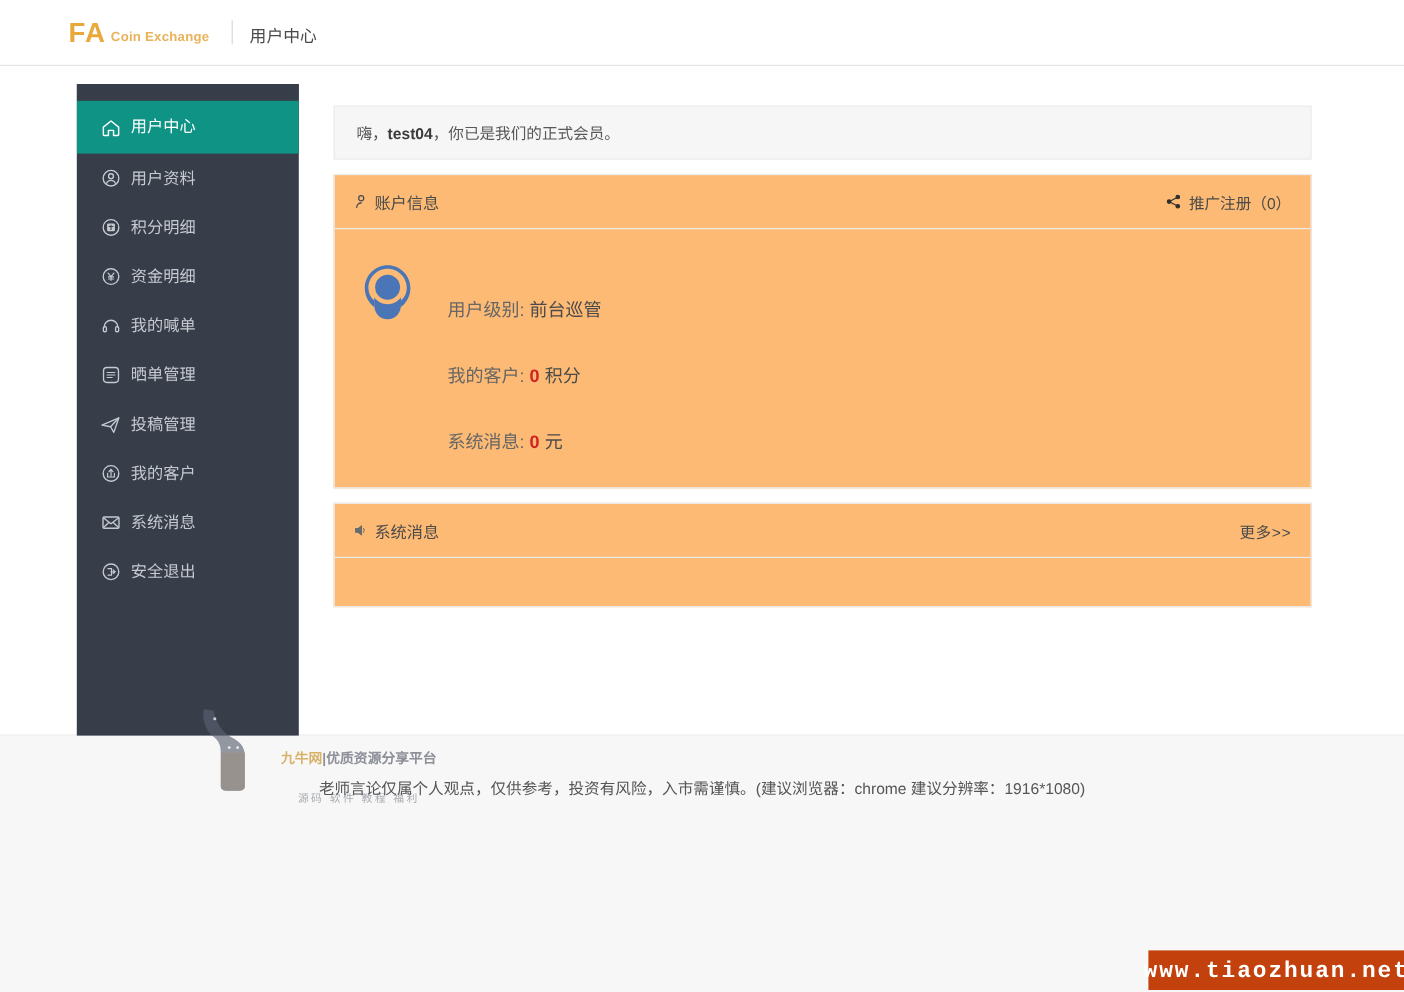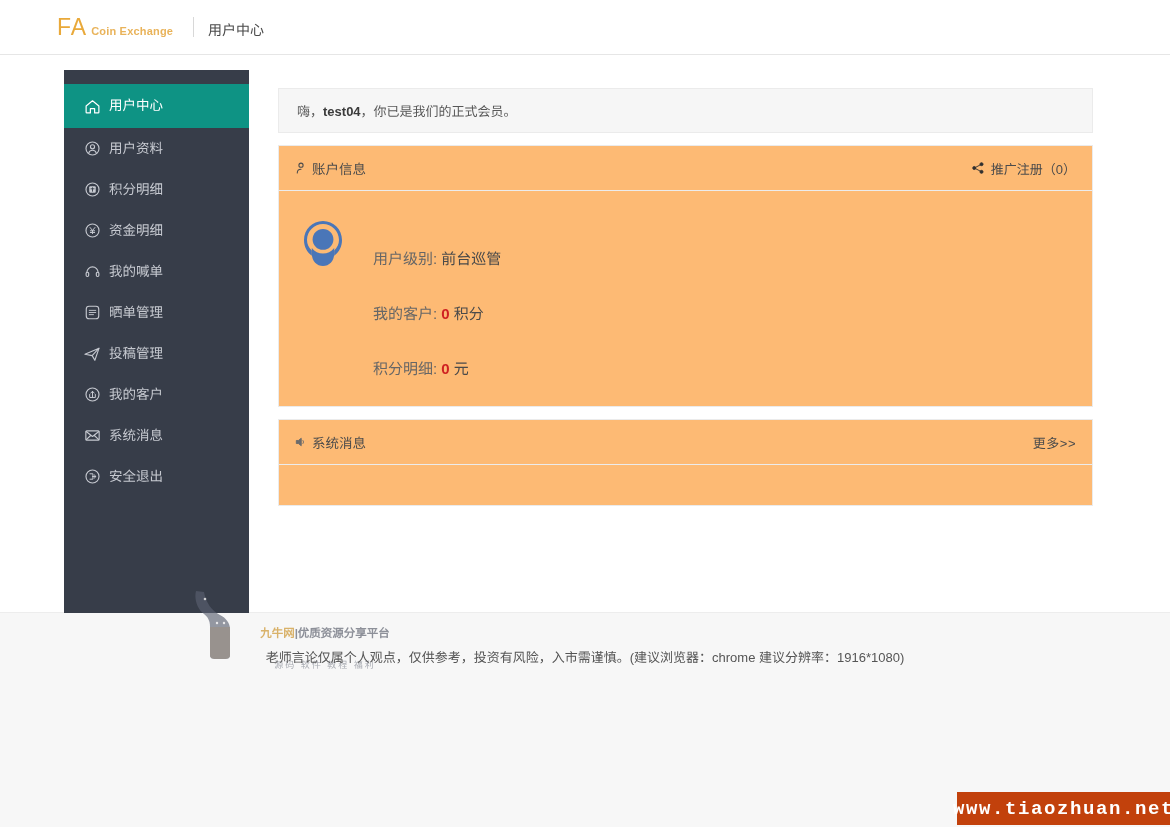--- a/index.html
+++ b/index.html
@@ -32,21 +32,21 @@
     position: absolute;
     left: 57px;
     top: 16px;
     display: flex;
     align-items: flex-end;
     line-height: 1;
     white-space: nowrap;
   }
   .brand-fa {
     font-size: 23px;
-    font-weight: normal;
+    font-weight: bold;
     color: #e9a93a;
     letter-spacing: 1px;
     font-family: "Liberation Sans", sans-serif;
   }
   .brand-sub {
     font-size: 11px;
     font-weight: bold;
     color: #e9b35a;
     margin-left: 4px;
     position: relative;
@@ -124,21 +124,21 @@
     align-items: center;
     justify-content: center;
     flex: 0 0 18px;
   }
   .menu-ico svg { display: block; }
   .menu-label { line-height: 1; }
 
   
   .wm {
     position: absolute;
-    left: 190px;
+    left: 164px;
     top: 530px;
     width: 210px;
     height: 78px;
     pointer-events: none;
   }
   .wm-cow {
     position: absolute;
     left: 0; top: 2px;
     width: 56px;
     height: 74px;
@@ -485,21 +485,21 @@
             <div class="acct-line">
               <span>用户级别:</span>
               <span class="val">前台巡管</span>
             </div>
             <div class="acct-line">
               <span>我的客户:</span>
               <span class="num">0</span>
               <span class="val">积分</span>
             </div>
             <div class="acct-line">
-              <span>积分明细:</span>
+              <span>系统消息:</span>
               <span class="num">0</span>
               <span class="val">元</span>
             </div>
           </div>
         </div>
       </div>
     </section>
 
     <section class="card">
       <div class="card-head">

